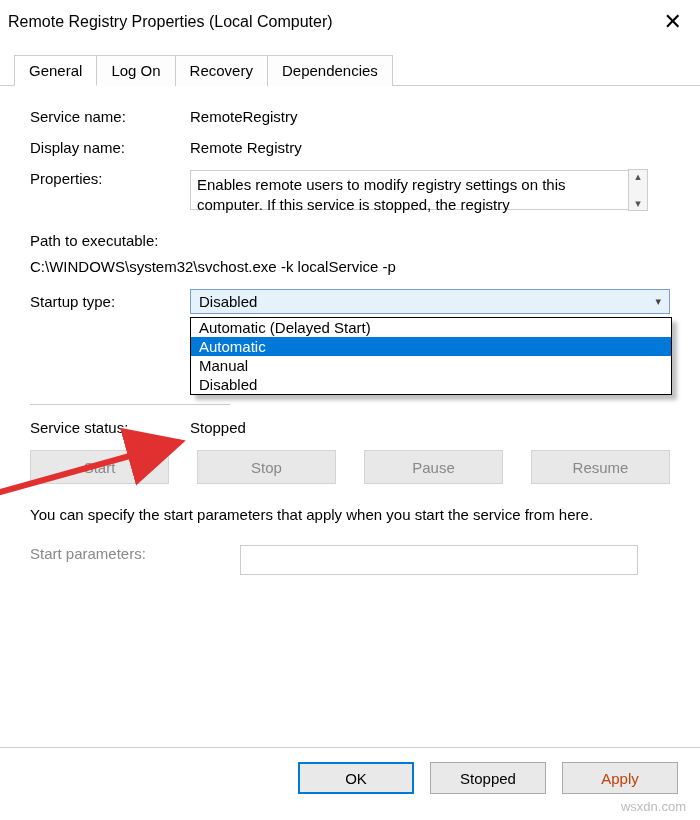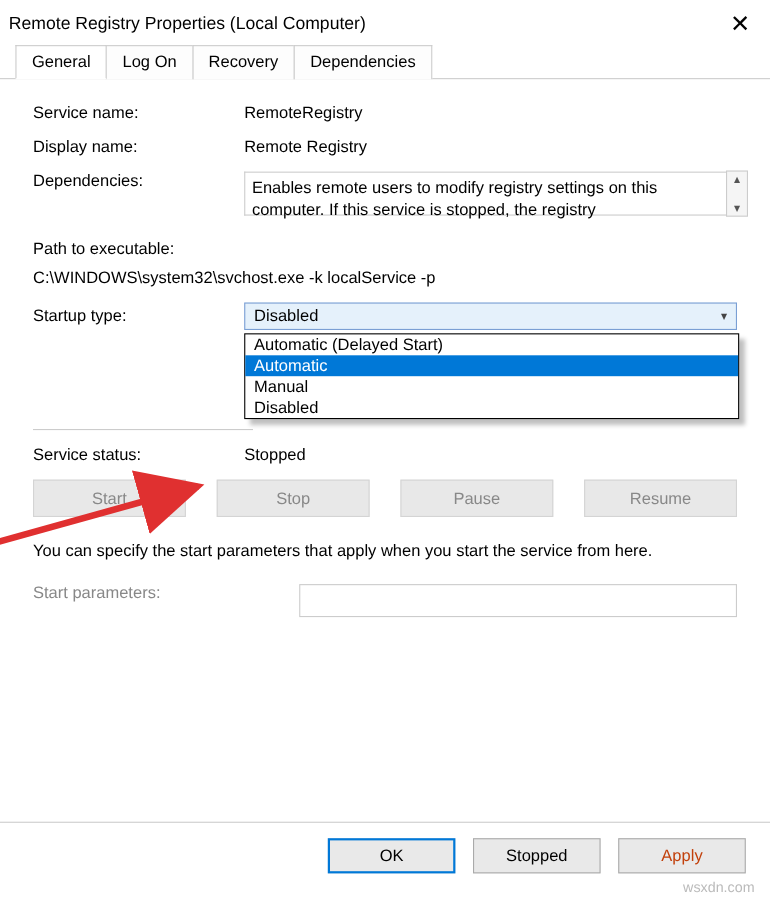--- a/index.html
+++ b/index.html
@@ -18,20 +18,21 @@
       align-items: center;
       padding: 8px 10px 4px 8px;
       height: 40px;
       justify-content: flex-end;
     }
     .titlebar-title { flex: 1; font-size: 16px; color: #000; }
     .close-x { font-size: 22px; font-weight: 300; padding: 0 8px; cursor: pointer; }
     .tabstrip {
       display: flex;
       border-bottom: 1px solid #ccc;
+      margin-top: 14px;
       padding-left: 14px;
       gap: 0;
     }
     .tab {
       padding: 6px 14px;
       border: 1px solid #ccc;
       border-bottom: none;
       background: #fff;
       margin-right: -1px;
       position: relative;
@@ -41,21 +42,21 @@
     }
     .tab.active {
       background: #fff;
       border-bottom: 1px solid #fff;
       z-index: 2;
     }
     .tab:not(.active) { background: #fdfdfd; top:1px;}
     .content {
       padding: 22px 30px 10px 30px;
     }
-    .row { display: flex; align-items: flex-start; margin-bottom: 14px; gap: 32px; }
+    .row { display: flex; align-items: flex-start; margin-bottom: 14px; }
     .label-col { width: 160px; color: #000; }
     .value-col { flex: 1; color: #000; }
     .desc-box {
       border: 1px solid #ccc;
       border-right: none;
       padding: 4px 6px;
       width: 438px;
       height: 40px;
       position: relative;
       line-height: 1.3;
@@ -151,21 +152,21 @@
     <div class="label-col">Service name:</div>
     <div class="value-col">RemoteRegistry</div>
   </div>
 
   <div class="row">
     <div class="label-col">Display name:</div>
     <div class="value-col">Remote Registry</div>
   </div>
 
   <div class="row">
-    <div class="label-col">Dependencies:</div>
+    <div class="label-col">Properties:</div>
     <div class="value-col" style="position:relative">
       <div class="desc-box">Enables remote users to modify registry settings on this computer. If this service is stopped, the registry</div>
       <div class="desc-scroll" style="left:438px;">
         <span>▴</span>
         <span>▾</span>
       </div>
     </div>
   </div>
 
   <div class="path-block">

